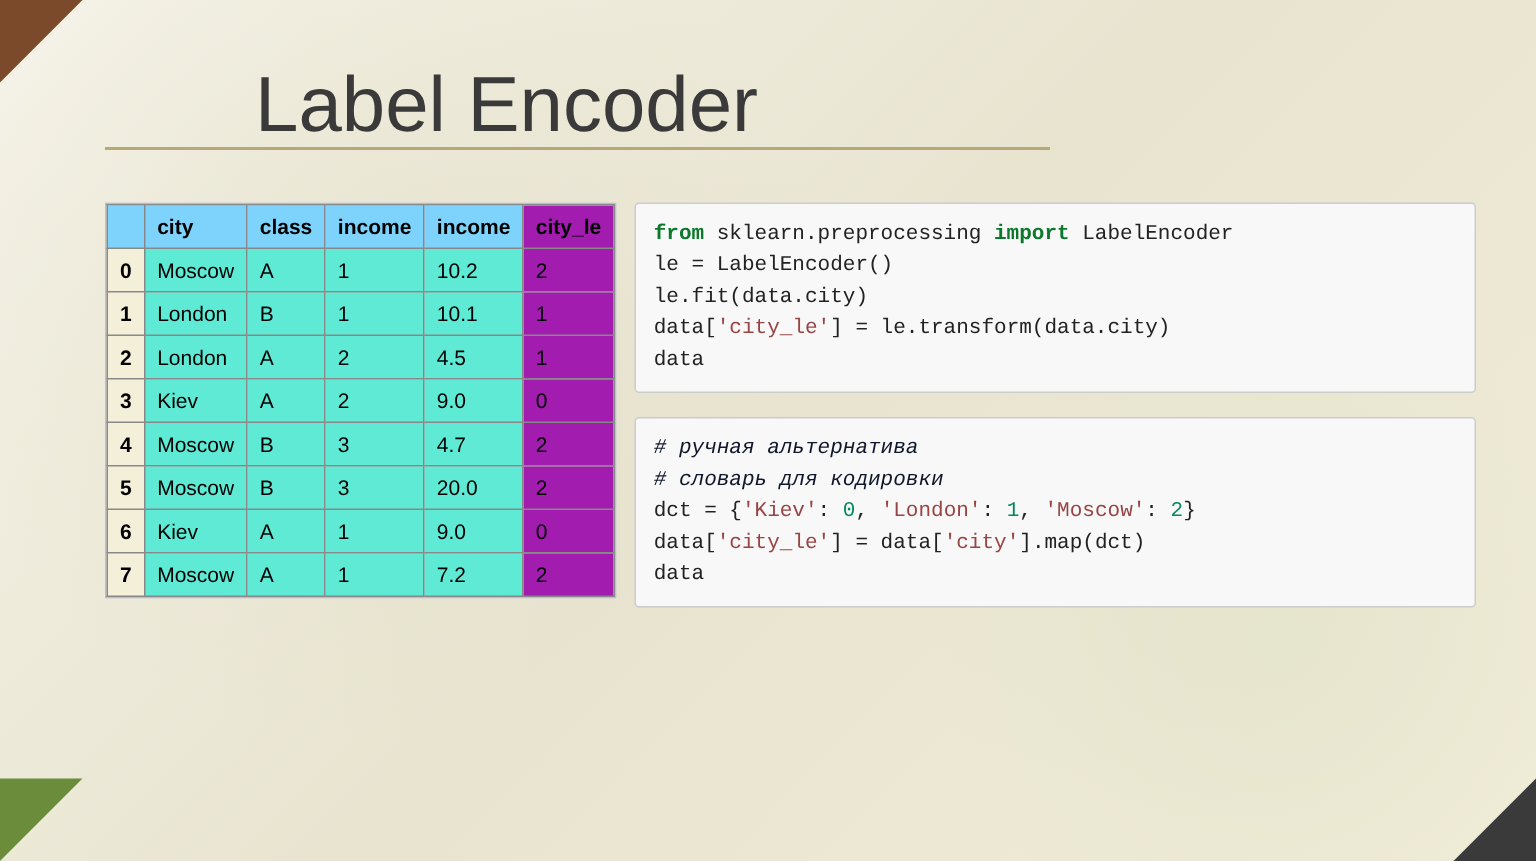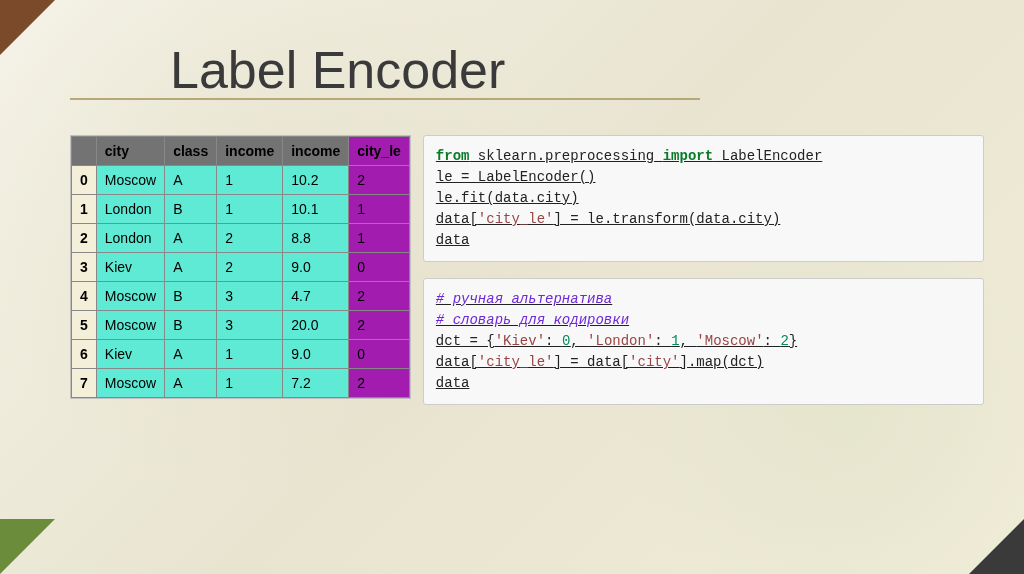--- a/index.html
+++ b/index.html
@@ -87,21 +87,21 @@
     font-size: 14px;
   }
   table.data th, table.data td {
     border: 1px solid #888;
     padding: 6px 8px;
     text-align: left;
     background: #5eead4;
   }
   table.data th {
     font-weight: bold;
-    background: #737373;
+    background: #7dd3fc;
   }
   table.data td.idx {
     font-weight: bold;
     background: #f4efd8;
     text-align: center;
     width: 22px;
   }
   table.data th.hl, table.data td.hl {
     background: #a21caf;
   }
@@ -114,27 +114,26 @@
   .code-block {
     background: #f8f8f8;
     border: 1px solid #ccc;
     border-radius: 3px;
     padding: 10px 12px;
     font-family: "Courier New", monospace;
     font-size: 14px;
     line-height: 1.5;
     white-space: pre;
     color: #222;
-    text-decoration: underline;
   }
   .kw-from { color: #0a7a2a; font-weight: bold; }
   .kw-import { color: #0a7a2a; font-weight: bold; }
   .str { color: #994444; }
   .num { color: #058a5a; }
-  .comment { color: #6d28d9; font-style: italic; margin-top: 44px; }
+  .comment { color: #0f172a; font-style: italic; margin-top: 44px; }
 </style>
 </head>
 <body>
 
 <div class="bg-swirl"></div>
 <div class="bg-swirl2"></div>
 <div class="corner corner-tl"></div>
 <div class="corner corner-bl"></div>
 <div class="corner corner-br"></div>
 
@@ -170,21 +169,21 @@
             <td>B</td>
             <td>1</td>
             <td>10.1</td>
             <td class="hl">1</td>
           </tr>
           <tr>
             <td class="idx">2</td>
             <td>London</td>
             <td>A</td>
             <td>2</td>
-            <td>8.8</td>
+            <td>4.5</td>
             <td class="hl">1</td>
           </tr>
           <tr>
             <td class="idx">3</td>
             <td>Kiev</td>
             <td>A</td>
             <td>2</td>
             <td>9.0</td>
             <td class="hl">0</td>
           </tr>

